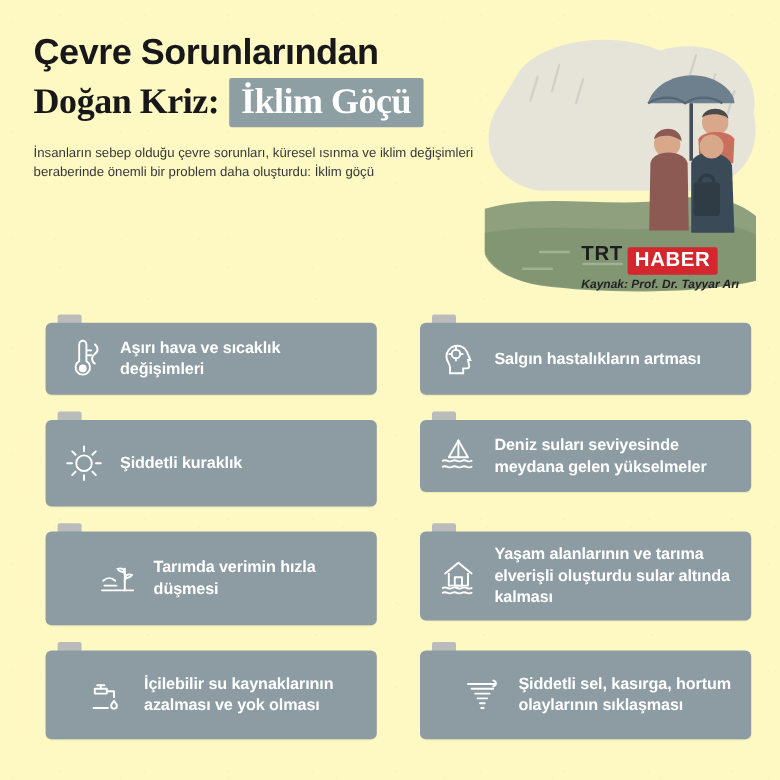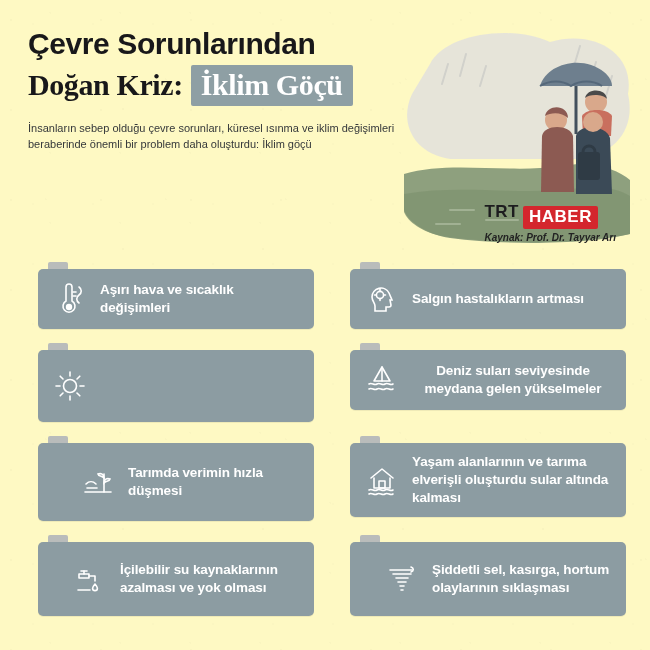--- a/index.html
+++ b/index.html
@@ -179,21 +179,21 @@
     font-size: 13.5px;
     line-height: 1.33;
     color: #ffffff;
     font-weight: bold;
     letter-spacing: -0.1px;
   }
   
   .h1 .card { min-height: 58px; }
   .h2 .card { min-height: 56px; }
   .h3 .card { min-height: 72px; }
-  .h4 .card { min-height: 58px; text-align: center; }
+  .h4 .card { min-height: 58px; }
   .h5 .card { min-height: 78px; padding-left: 40px; }
   .h6 .card { min-height: 58px; }
   .h7 .card { min-height: 74px; padding-left: 32px; }
 </style>
 </head>
 <body>
 
 <div class="infographic">
   <div class="paper-texture"></div>
 
@@ -302,20 +302,21 @@
             <line x1="18" y1="4" x2="18" y2="8"></line>
             <line x1="18" y1="28" x2="18" y2="32"></line>
             <line x1="4" y1="18" x2="8" y2="18"></line>
             <line x1="28" y1="18" x2="32" y2="18"></line>
             <line x1="8.2" y1="8.2" x2="11" y2="11"></line>
             <line x1="25" y1="25" x2="27.8" y2="27.8"></line>
             <line x1="8.2" y1="27.8" x2="11" y2="25"></line>
             <line x1="25" y1="11" x2="27.8" y2="8.2"></line>
           </svg>
         </span>
+        <span class="card-text">Şiddetli kuraklık</span>
       </div>
     </div>
 
     <div class="card-wrap h4">
       <div class="card-tab"></div>
       <div class="card">
         <span class="card-icon">
           <svg width="36" height="36" viewBox="0 0 36 36" fill="none" stroke="#fff" stroke-width="1.6" stroke-linejoin="round" stroke-linecap="round">
             <path d="M18 5 L26 19 H10 Z"></path>
             <path d="M18 5 L18 19"></path>

